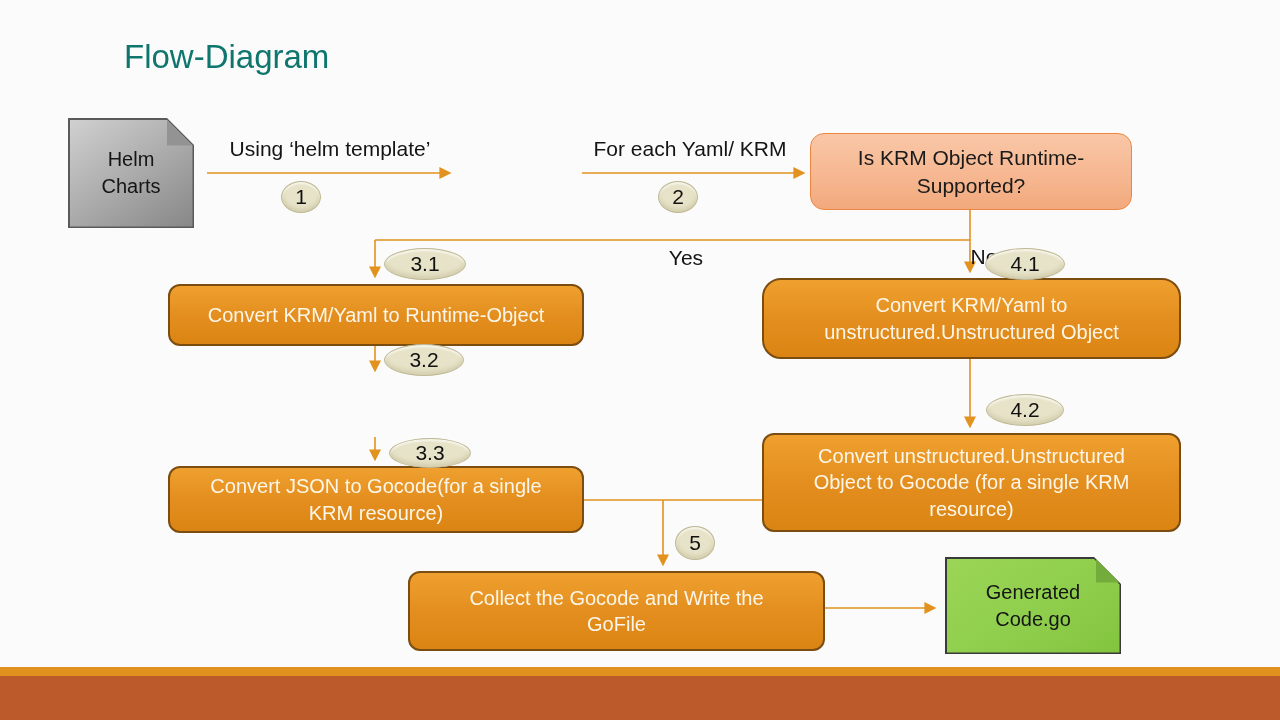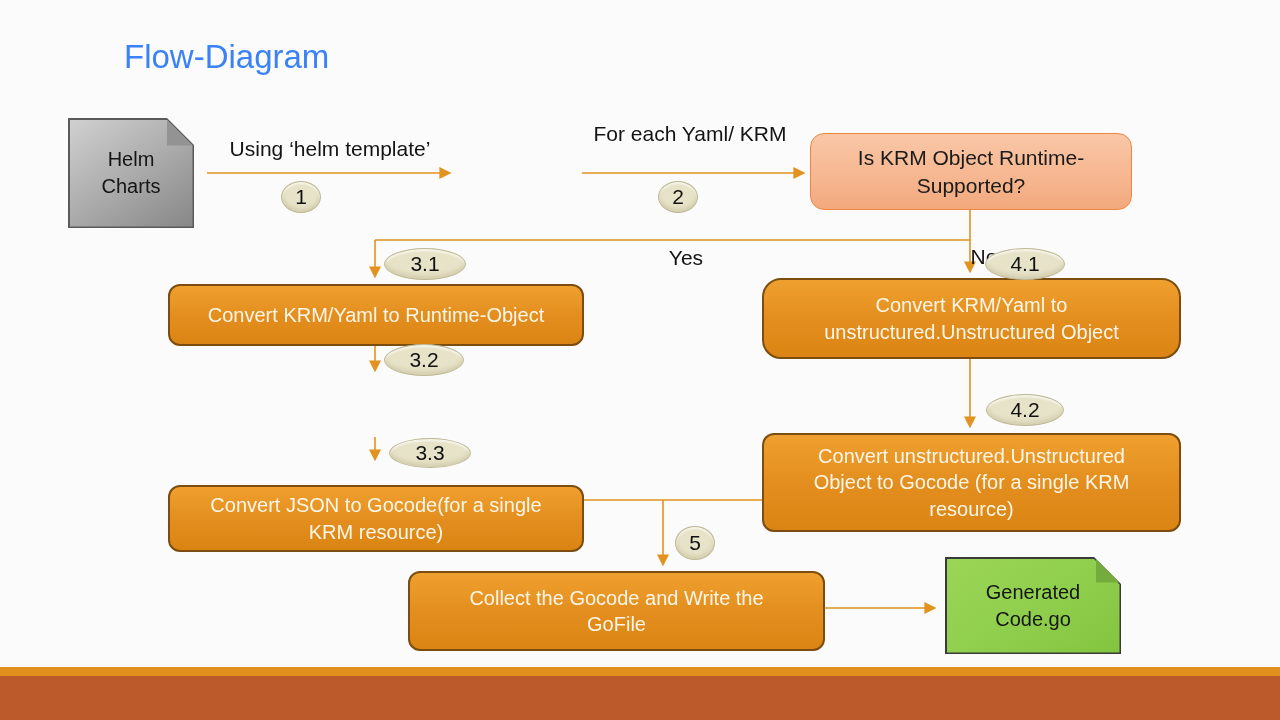--- a/index.html
+++ b/index.html
@@ -1,19 +1,19 @@
 <!DOCTYPE html>
 <html><head>
 <meta charset="utf-8">
 <style>
   html,body{margin:0;padding:0;}
   body{font-family:"Liberation Sans", sans-serif; background:#e8e8e8;}
   #stage{position:relative;width:1280px;height:720px;background:#FBFBFB;overflow:hidden;}
   .abs{position:absolute;}
-  #title{left:124px;top:38px;font-size:33px;color:#3b82f6;letter-spacing:0px;}
+  #title{left:124px;top:38px;font-size:33px;color:#0f766e;letter-spacing:0px;}
   svg.overlay{position:absolute;left:0;top:0;z-index:1;pointer-events:none;}
   .conn{stroke:#E2921E;stroke-width:1.6;fill:none;}
   .arrow{marker-end:url(#ah);}
 
   
   .process{z-index:2;border-radius:12px;border:2px solid #7C4D10;
     background:linear-gradient(180deg,#EFA02F 0%,#E28D1D 55%,#DA8513 100%);
     display:flex;align-items:center;justify-content:center;text-align:center;
     color:#FDF6E8;font-size:20px;line-height:1.32;}
   .process span{display:inline-block;}
@@ -87,37 +87,37 @@
         <span style="width:72px;">Helm Charts</span>
       </div>
   </div>
 
 
   <div class="abs decision" style="left:810px;top:133px;width:320px;height:75px;">
     <span style="width:252px;">Is KRM Object Runtime-Supported?</span>
   </div>
 
   <div class="abs edge-label" style="left:205px;top:137px;width:250px;">Using ‘helm template’</div>
-  <div class="abs edge-label" style="left:580px;top:122px;width:220px;">For each Yaml/ KRM</div>
+  <div class="abs edge-label" style="left:580px;top:137px;width:220px;">For each Yaml/ KRM</div>
   <div class="abs edge-label" style="left:646px;top:246px;width:80px;">Yes</div>
   <div class="abs edge-label" style="left:944px;top:245px;width:80px;">No</div>
 
   <div class="abs badge" style="left:281px;top:181px;width:38px;height:30px;">1</div>
   <div class="abs badge" style="left:658px;top:181px;width:38px;height:30px;">2</div>
   <div class="abs badge" style="left:384px;top:248px;width:80px;height:30px;">3.1</div>
   <div class="abs badge" style="left:985px;top:248px;width:78px;height:30px;">4.1</div>
   <div class="abs badge" style="left:384px;top:344px;width:78px;height:30px;">3.2</div>
   <div class="abs badge" style="left:389px;top:438px;width:80px;height:28px;">3.3</div>
   <div class="abs badge" style="left:986px;top:394px;width:76px;height:30px;">4.2</div>
   <div class="abs badge" style="left:675px;top:526px;width:38px;height:32px;">5</div>
 
   <div class="abs process" style="left:168px;top:284px;width:412px;height:58px;">
     <span>Convert KRM/Yaml to Runtime-Object</span>
   </div>
-  <div class="abs process" style="left:168px;top:485px;width:412px;height:63px;">
+  <div class="abs process" style="left:168px;top:466px;width:412px;height:63px;">
     <span style="width:378px;">Convert JSON to Gocode(for a single KRM resource)</span>
   </div>
 
   <div class="abs process" style="left:762px;top:278px;width:415px;height:77px;border-radius:19px;">
     <span style="width:340px;">Convert KRM/Yaml to unstructured.Unstructured Object</span>
   </div>
   <div class="abs process" style="left:762px;top:433px;width:415px;height:95px;">
     <span style="width:362px;">Convert unstructured.Unstructured Object to Gocode (for a single KRM resource)</span>
   </div>
 

